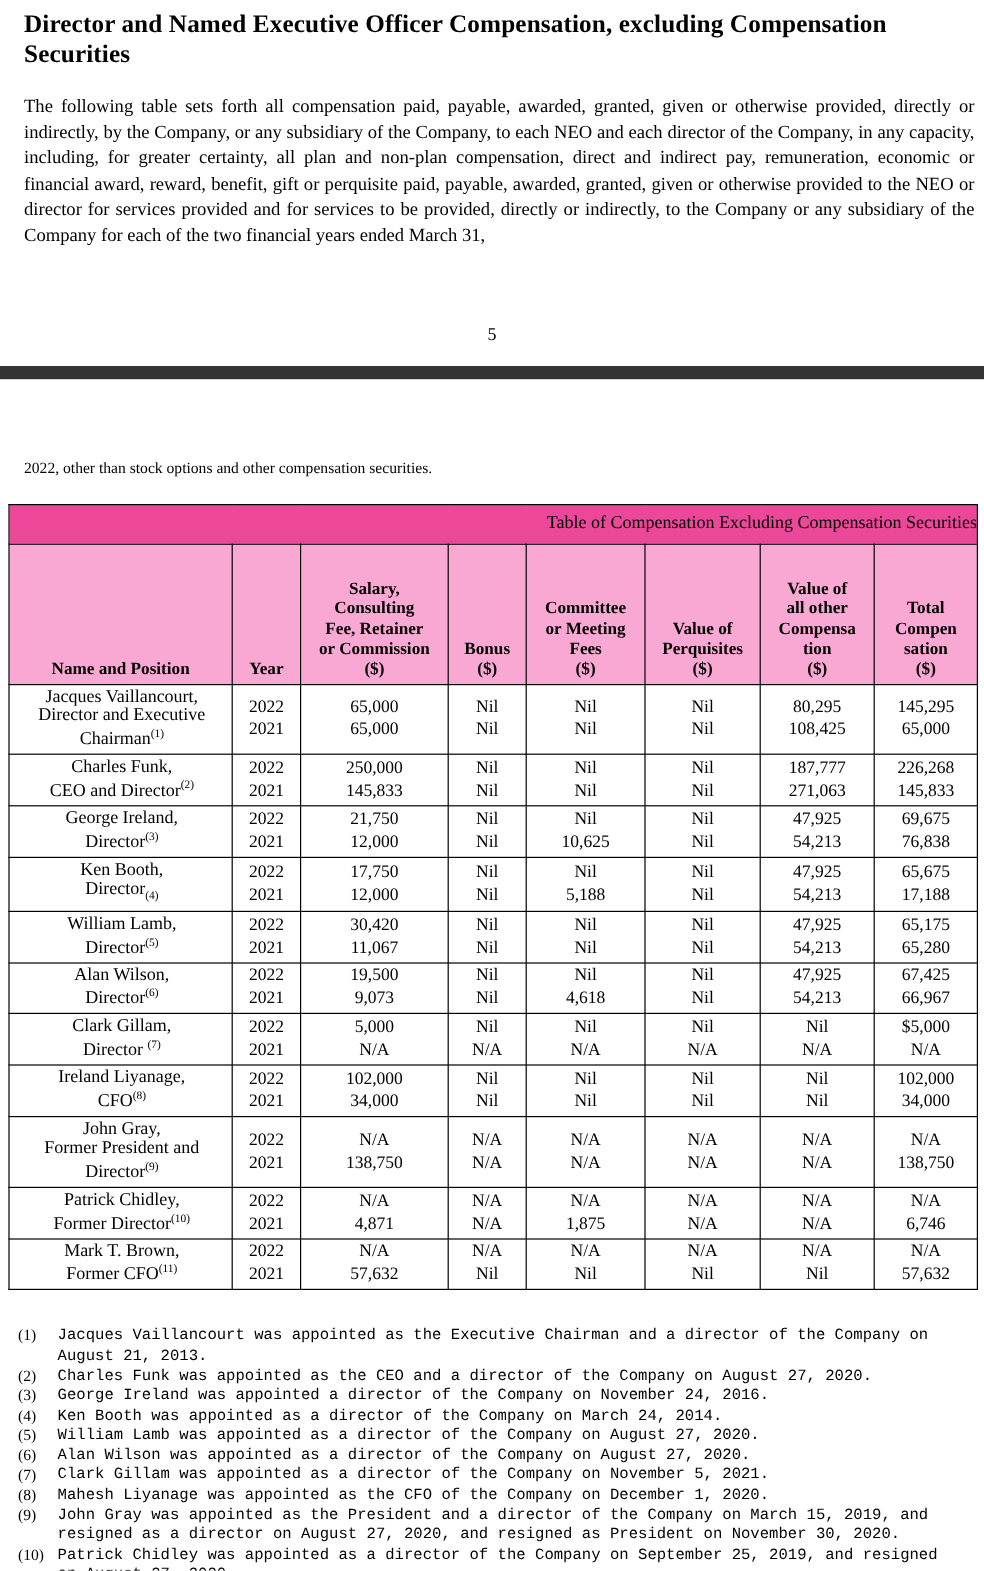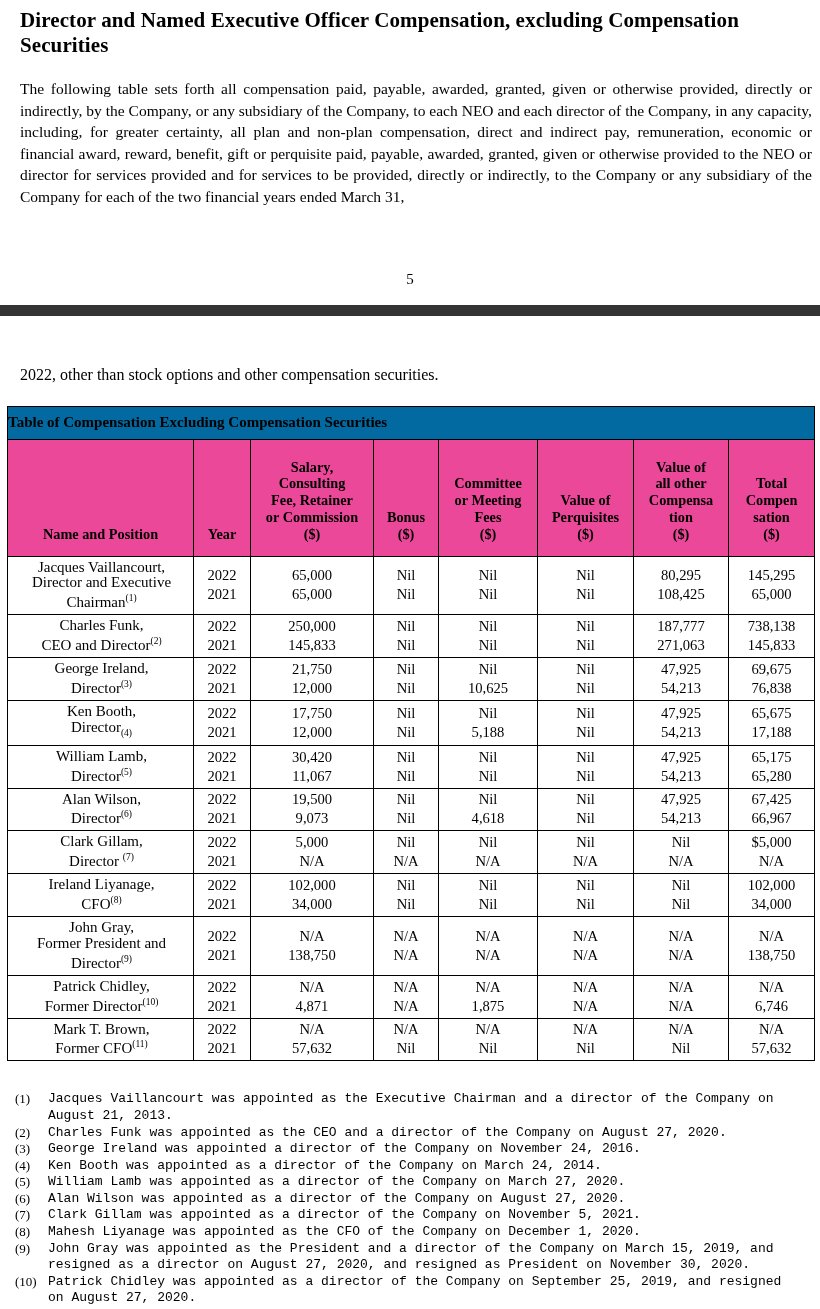--- a/index.html
+++ b/index.html
@@ -24,42 +24,42 @@
     margin-top:63px;
     text-align:center;
     font-size:15px;
   }
   .divider-bar {
     margin-top:17px;
     width:820px; height:11px;
     background:#343434;
   }
   .continuation {
-    margin:50px 20px 0 20px;
-    font-size:16px;
+    margin:66px 20px 0 20px;
+    font-size:13px;
   }
   table.comp {
     margin:22px 6px 0 7px;
     width:807px;
     border-collapse:collapse;
     table-layout:fixed;
   }
   table.comp td, table.comp th { border:1px solid #000; }
   .title-cell {
-    background:#0369a1;
-    text-align:left; font-weight:bold;
+    background:#ec4899;
+    text-align:right; font-weight:normal;
     font-size:15px; height:33px;
     vertical-align:middle;
   }
   th.colh {
-    background:#ec4899;
+    background:#f9a8d4;
     font-size:14.3px; font-weight:bold;
     line-height:16.8px;
     vertical-align:bottom; text-align:center;
-    height:117px; padding:0 1px 13px 1px;
+    height:117px; padding:0 1px 3px 1px;
   }
   td.name {
     font-size:15px; line-height:15.9px;
     text-align:center; vertical-align:middle;
     padding:3px 2px 3px 4px;
   }
   td.val {
     font-size:14.6px; line-height:19px;
     text-align:center; vertical-align:middle;
     padding:1px 0;
@@ -202,21 +202,21 @@
         </td>
         <td class="val">
           <div>Nil</div>
           <div>Nil</div>
         </td>
         <td class="val">
           <div>187,777</div>
           <div>271,063</div>
         </td>
         <td class="val">
-          <div>738,138</div>
+          <div>226,268</div>
           <div>145,833</div>
         </td>
       </tr>
       <tr>
         <td class="name">
           <div>George Ireland,</div>
           <div>Director<sup>(3)</sup></div>
         </td>
         <td class="val">
           <div>2022</div>
@@ -535,21 +535,21 @@
     <div class="fn">
       <span class="fn-marker">(3)</span>
       <span class="fn-text">George Ireland was appointed a director of the Company on November 24, 2016.</span>
     </div>
     <div class="fn">
       <span class="fn-marker">(4)</span>
       <span class="fn-text">Ken Booth was appointed as a director of the Company on March 24, 2014.</span>
     </div>
     <div class="fn">
       <span class="fn-marker">(5)</span>
-      <span class="fn-text">William Lamb was appointed as a director of the Company on March 27, 2020.</span>
+      <span class="fn-text">William Lamb was appointed as a director of the Company on August 27, 2020.</span>
     </div>
     <div class="fn">
       <span class="fn-marker">(6)</span>
       <span class="fn-text">Alan Wilson was appointed as a director of the Company on August 27, 2020.</span>
     </div>
     <div class="fn">
       <span class="fn-marker">(7)</span>
       <span class="fn-text">Clark Gillam was appointed as a director of the Company on November 5, 2021.</span>
     </div>
     <div class="fn">

